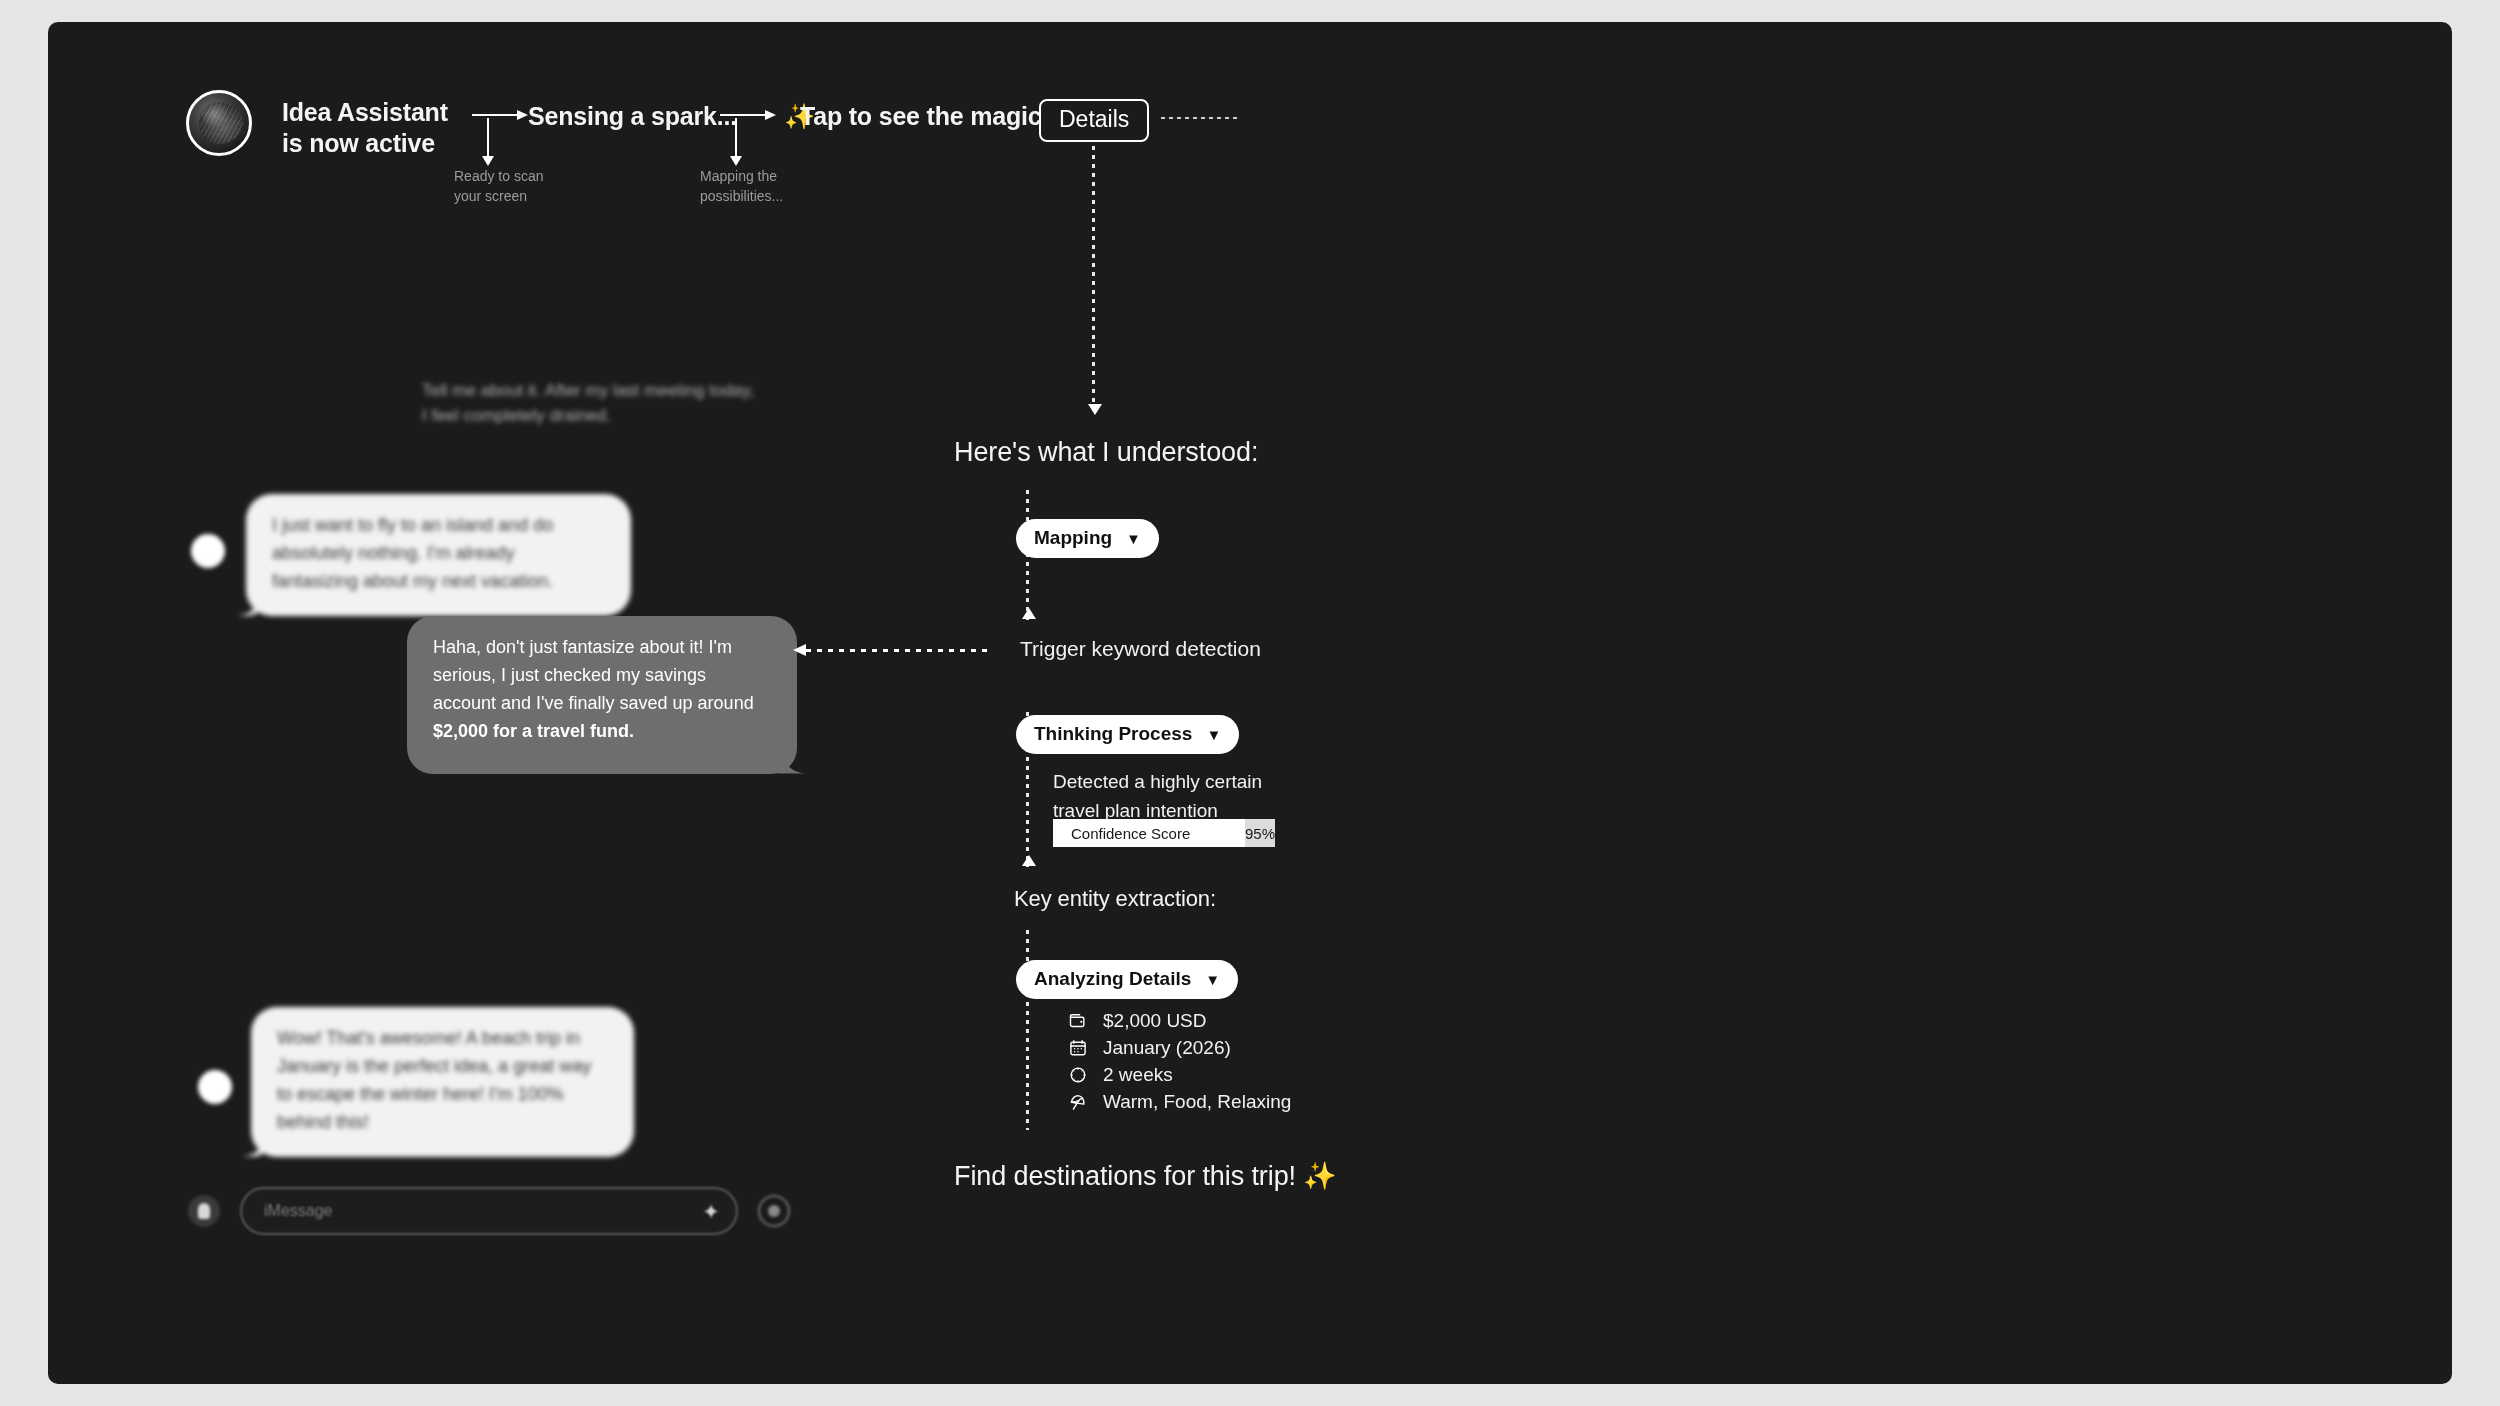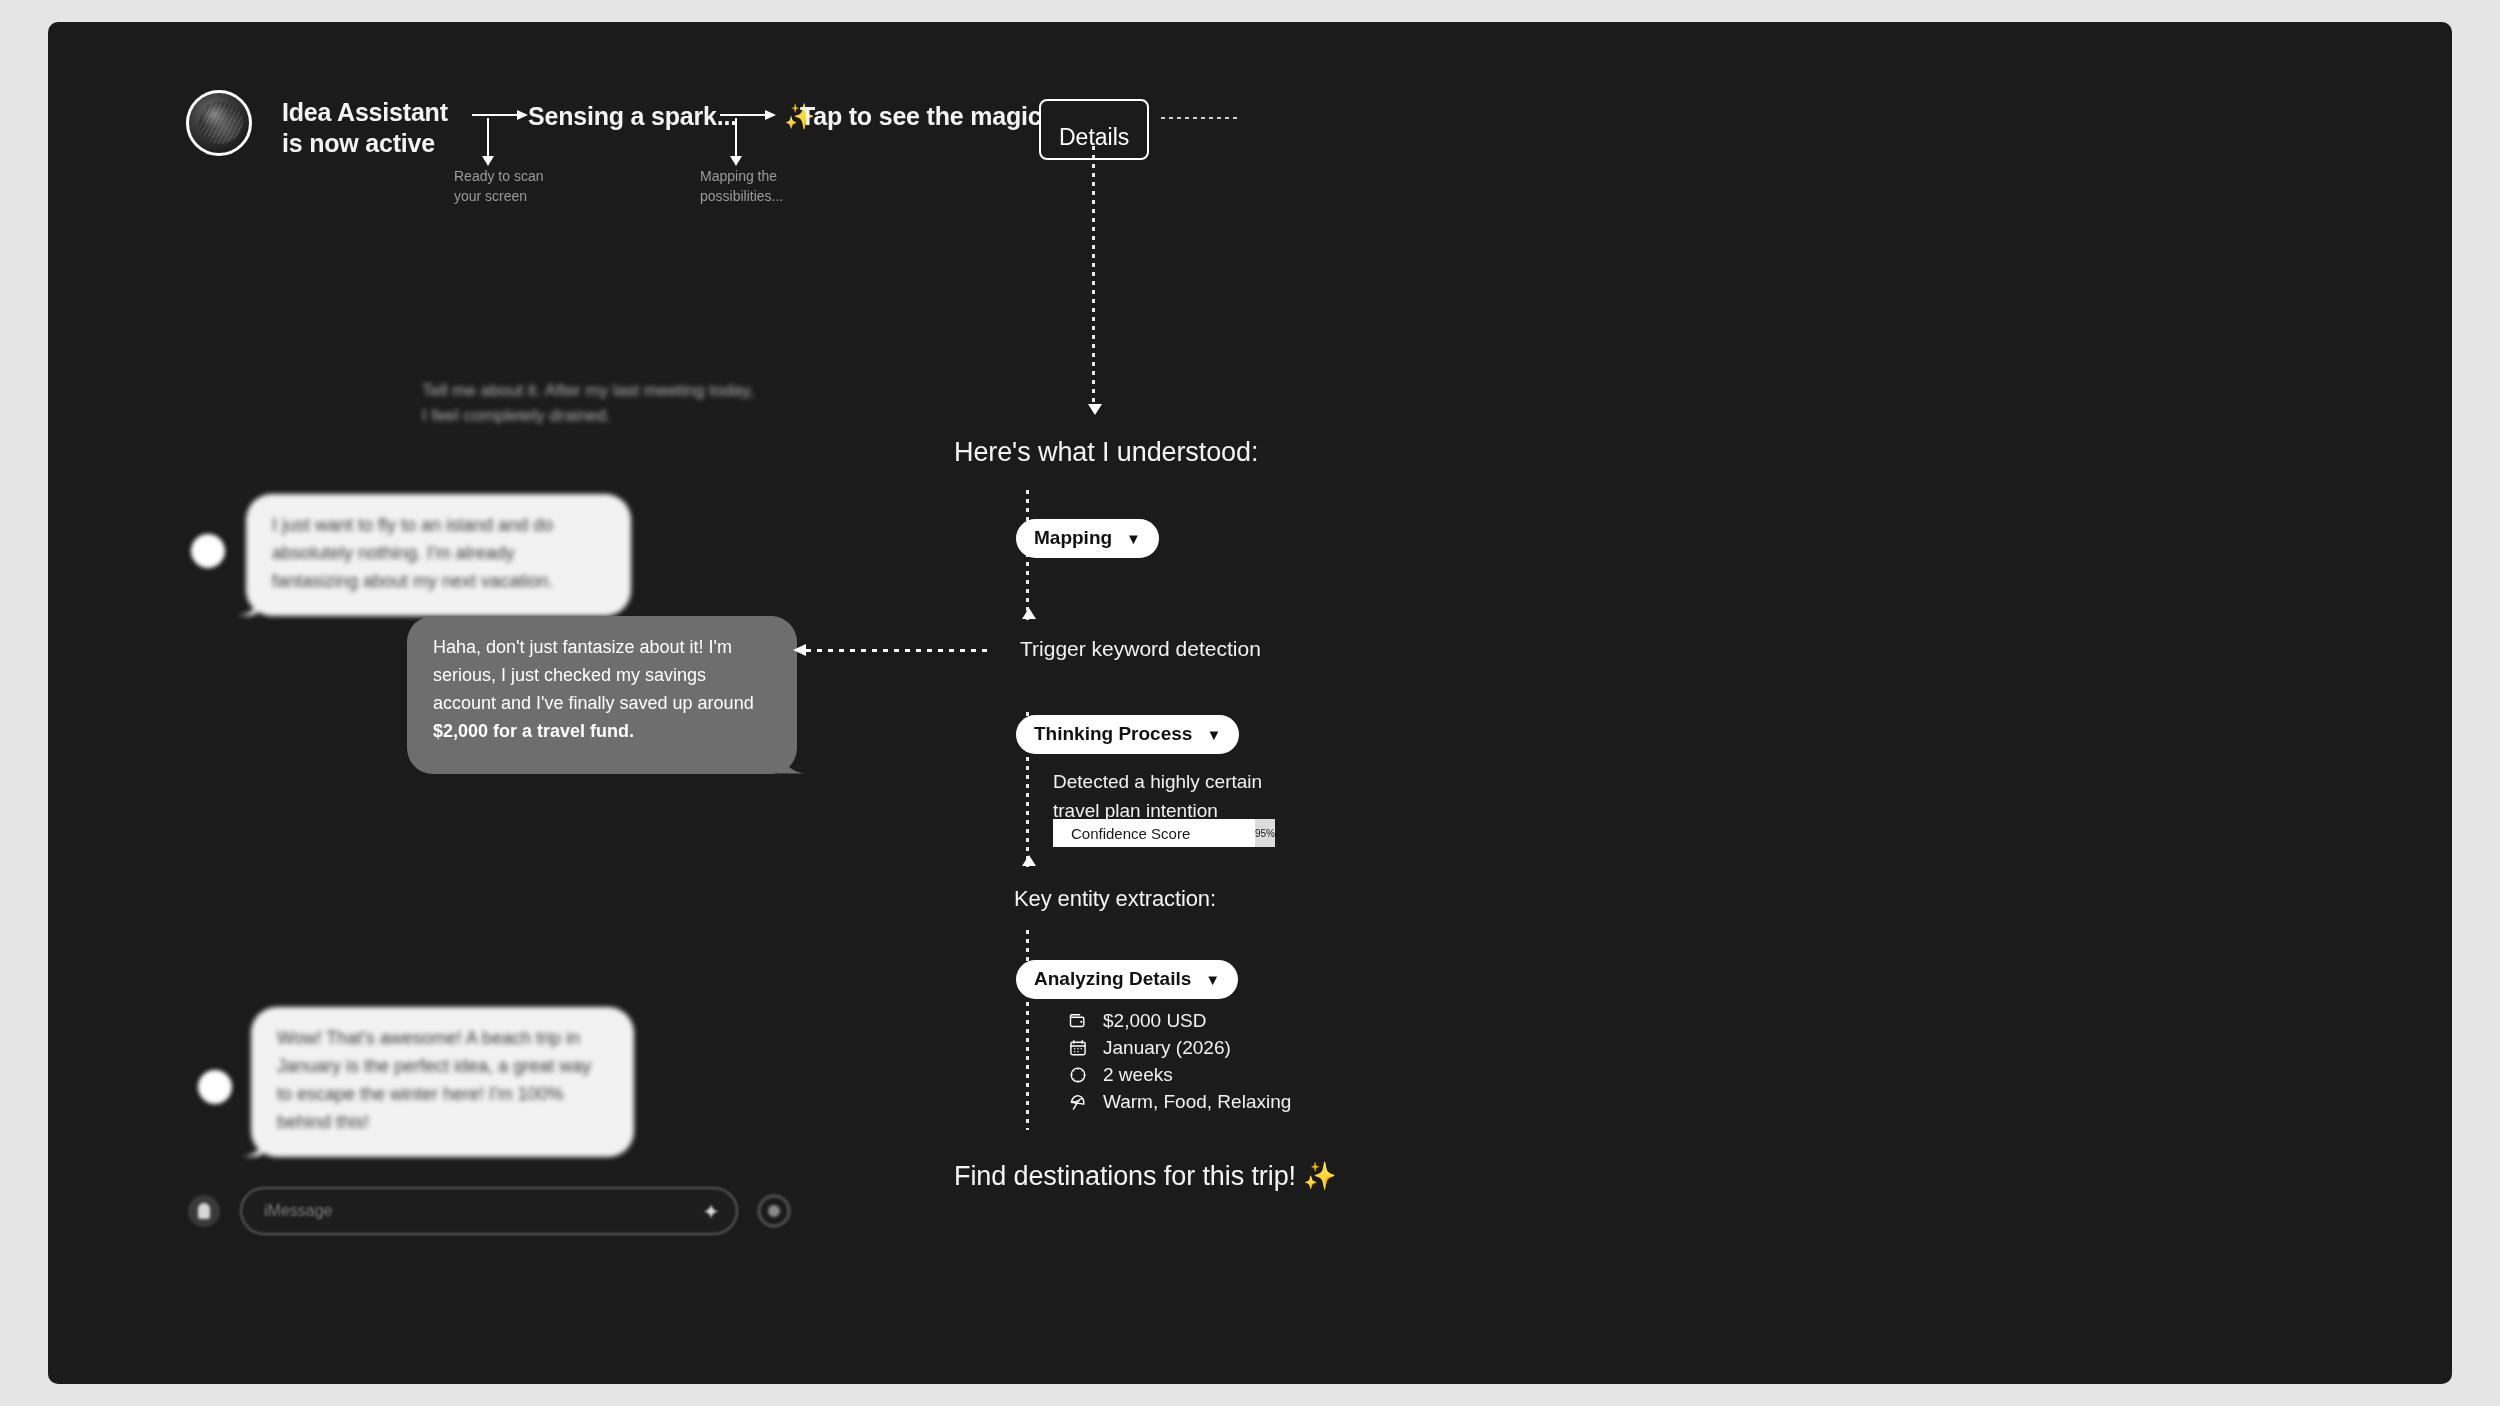--- a/index.html
+++ b/index.html
@@ -126,21 +126,21 @@
     border-right: 6px solid transparent;
     border-top: 10px solid #ffffff;
   }
 
   .sparkle { color: #f0b429; }
 
   .details-btn {
     position: absolute;
     left: 991px;
     top: 77px;
-    padding: 25px 18px 9px;
+    padding: 7px 18px 9px;
     border: 2px solid #ffffff;
     border-radius: 8px;
     background: transparent;
     color: #ffffff;
     font-size: 23px;
     font-weight: 400;
     font-family: "Liberation Sans", sans-serif;
     line-height: 1;
     cursor: pointer;
   }
@@ -356,21 +356,21 @@
     align-items: center;
   }
   .conf-bar .fill span {
     font-size: 15px;
     color: #181818;
     padding-left: 18px;
   }
   .conf-bar .pct {
     flex: 1;
     text-align: center;
-    font-size: 10px;
+    font-size: 15px;
     color: #181818;
   }
 
   .entity-list {
     position: absolute;
     left: 1019px;
     top: 988px;
   }
   .entity-row {
     display: flex;

